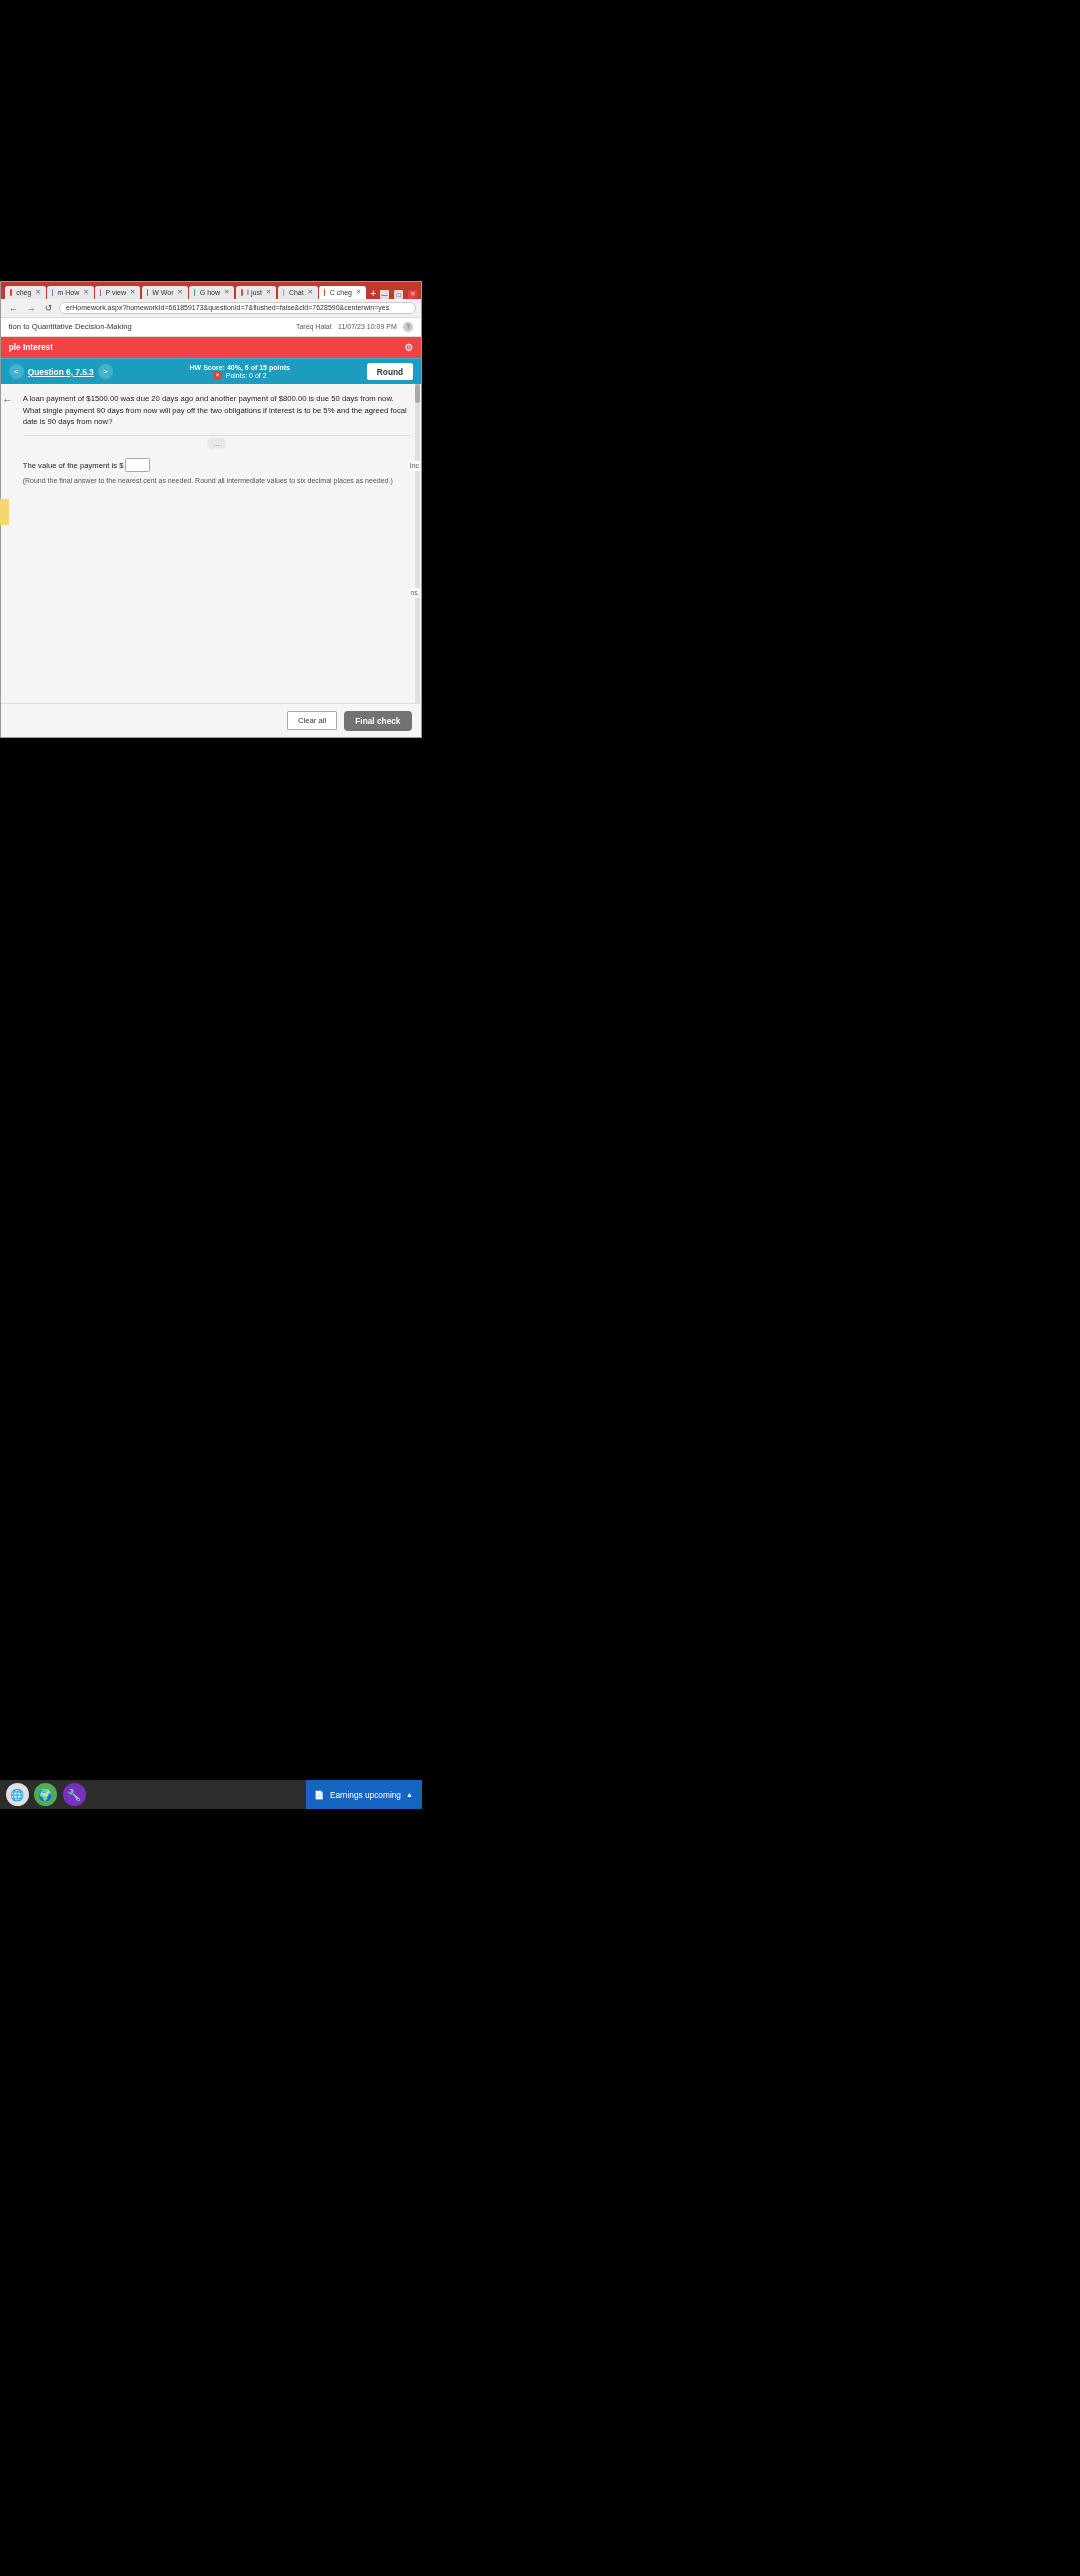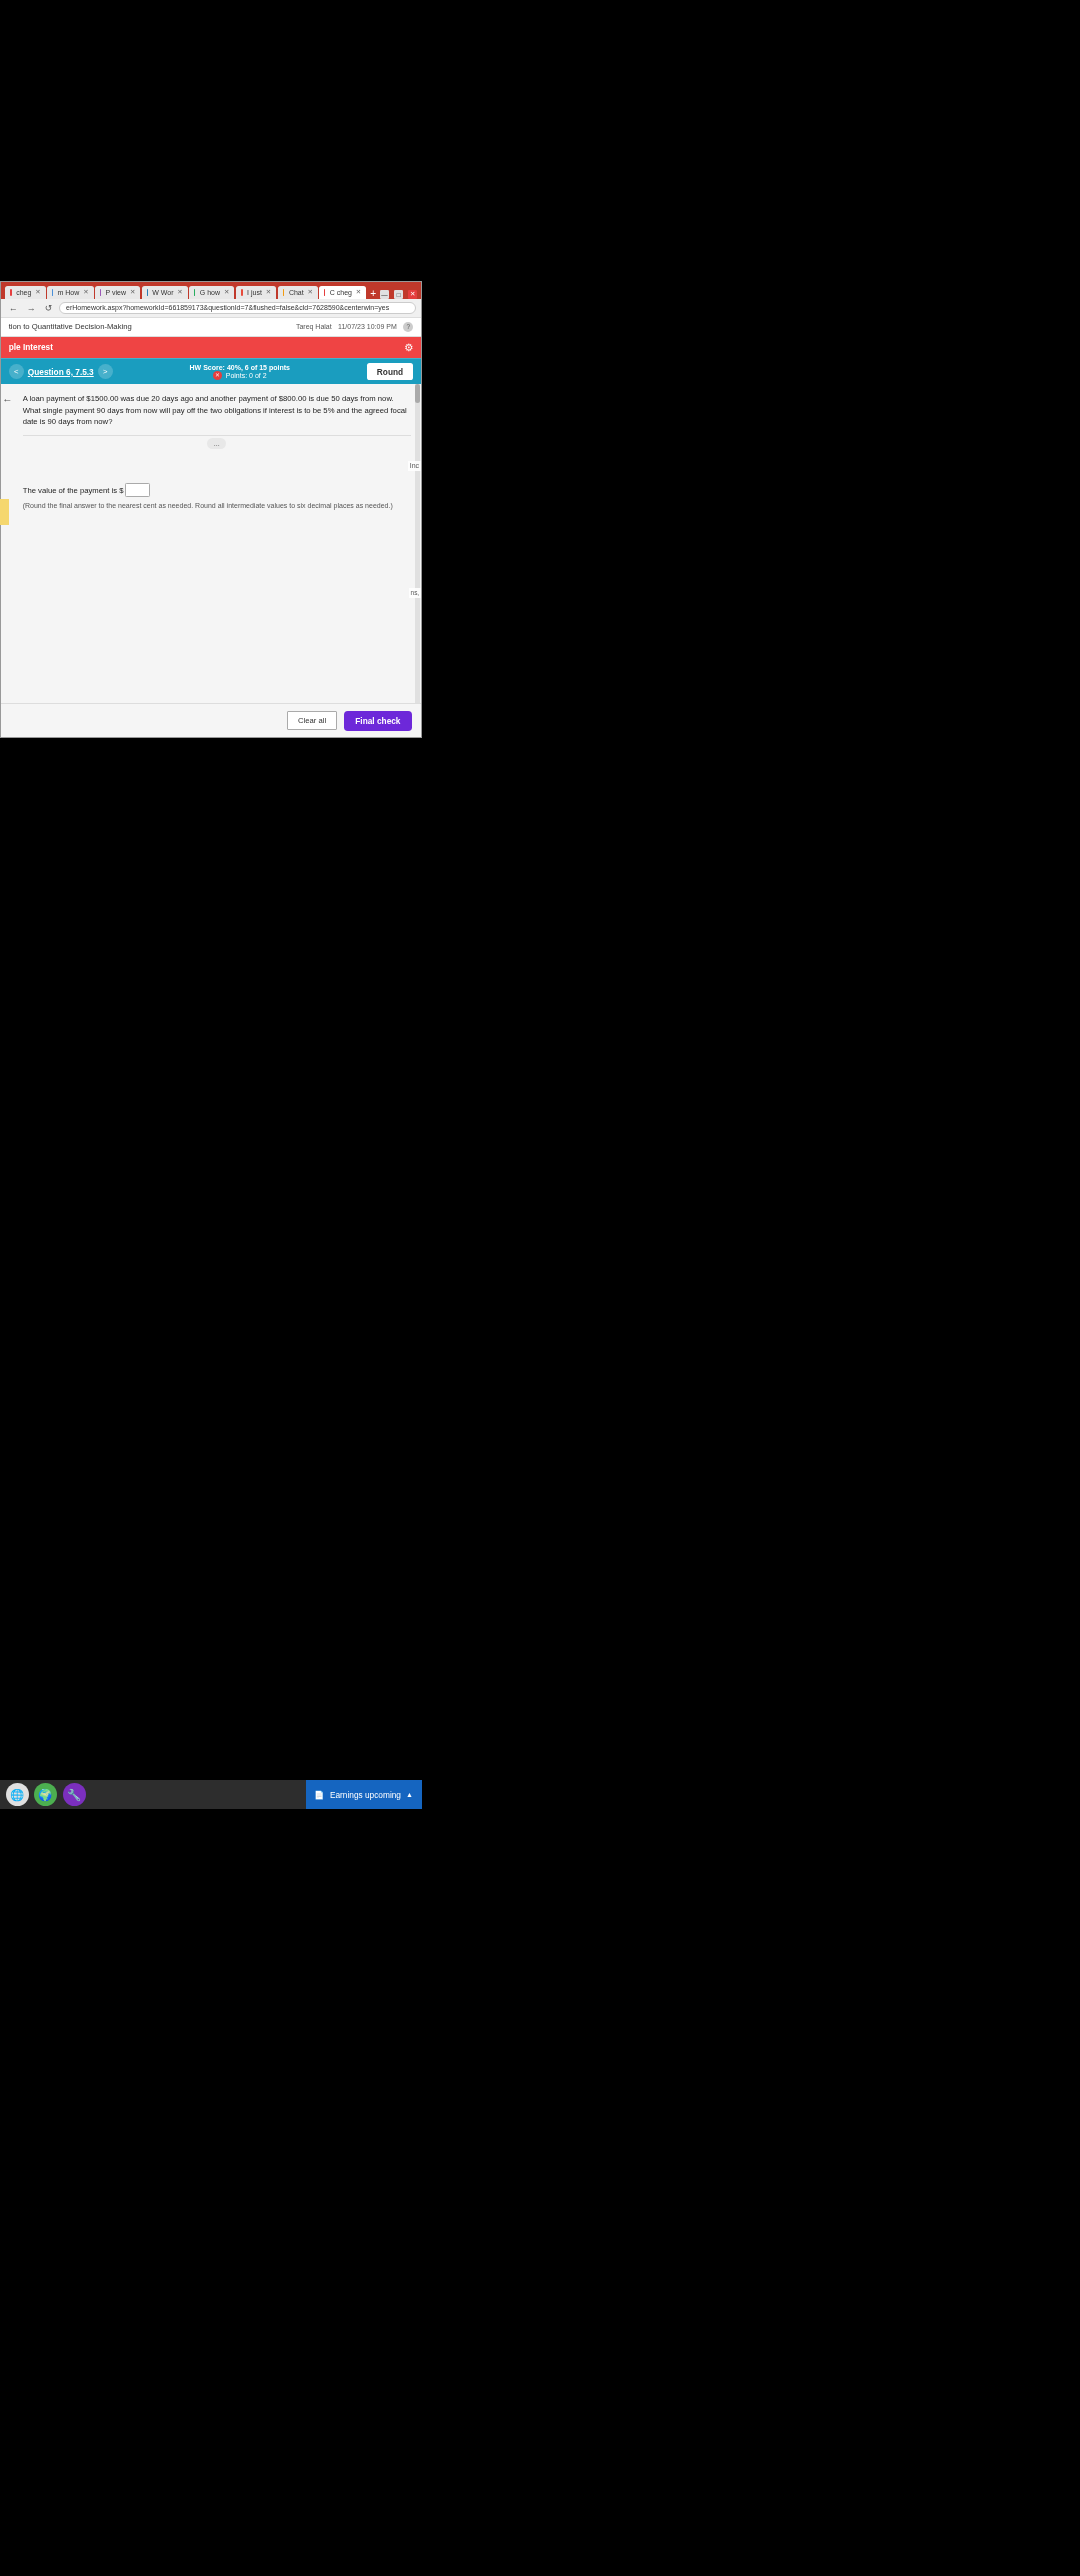--- a/index.html
+++ b/index.html
@@ -249,21 +249,20 @@
     }
     .answer-section {
       font-size: 7.7px;
       color: #222;
       margin-bottom: 5.1px;
     }
     .answer-input-wrapper {
       display: inline-flex;
       align-items: center;
       gap: 1.3px;
-      margin-top: 25px;
     }
     .answer-label {
       font-size: 7.7px;
     }
     .answer-input {
       width: 25.6px;
       border: 0.6px solid #aaa;
       border-radius: 1.3px;
       padding: 1.3px 2.6px;
       font-size: 7.7px;
@@ -288,21 +287,21 @@
     .clear-all-btn {
       background: #fff;
       border: 0.6px solid #aaa;
       border-radius: 1px;
       padding: 3.8px 10.2px;
       font-size: 7.7px;
       color: #333;
       cursor: pointer;
     }
     .final-check-btn {
-      background: #6d28d9;
+      background: #737373;
       border: none;
       border-radius: 3.8px;
       padding: 5.1px 11.5px;
       font-size: 8.3px;
       font-weight: 600;
       color: #fff;
       cursor: pointer;
     }
 
     

